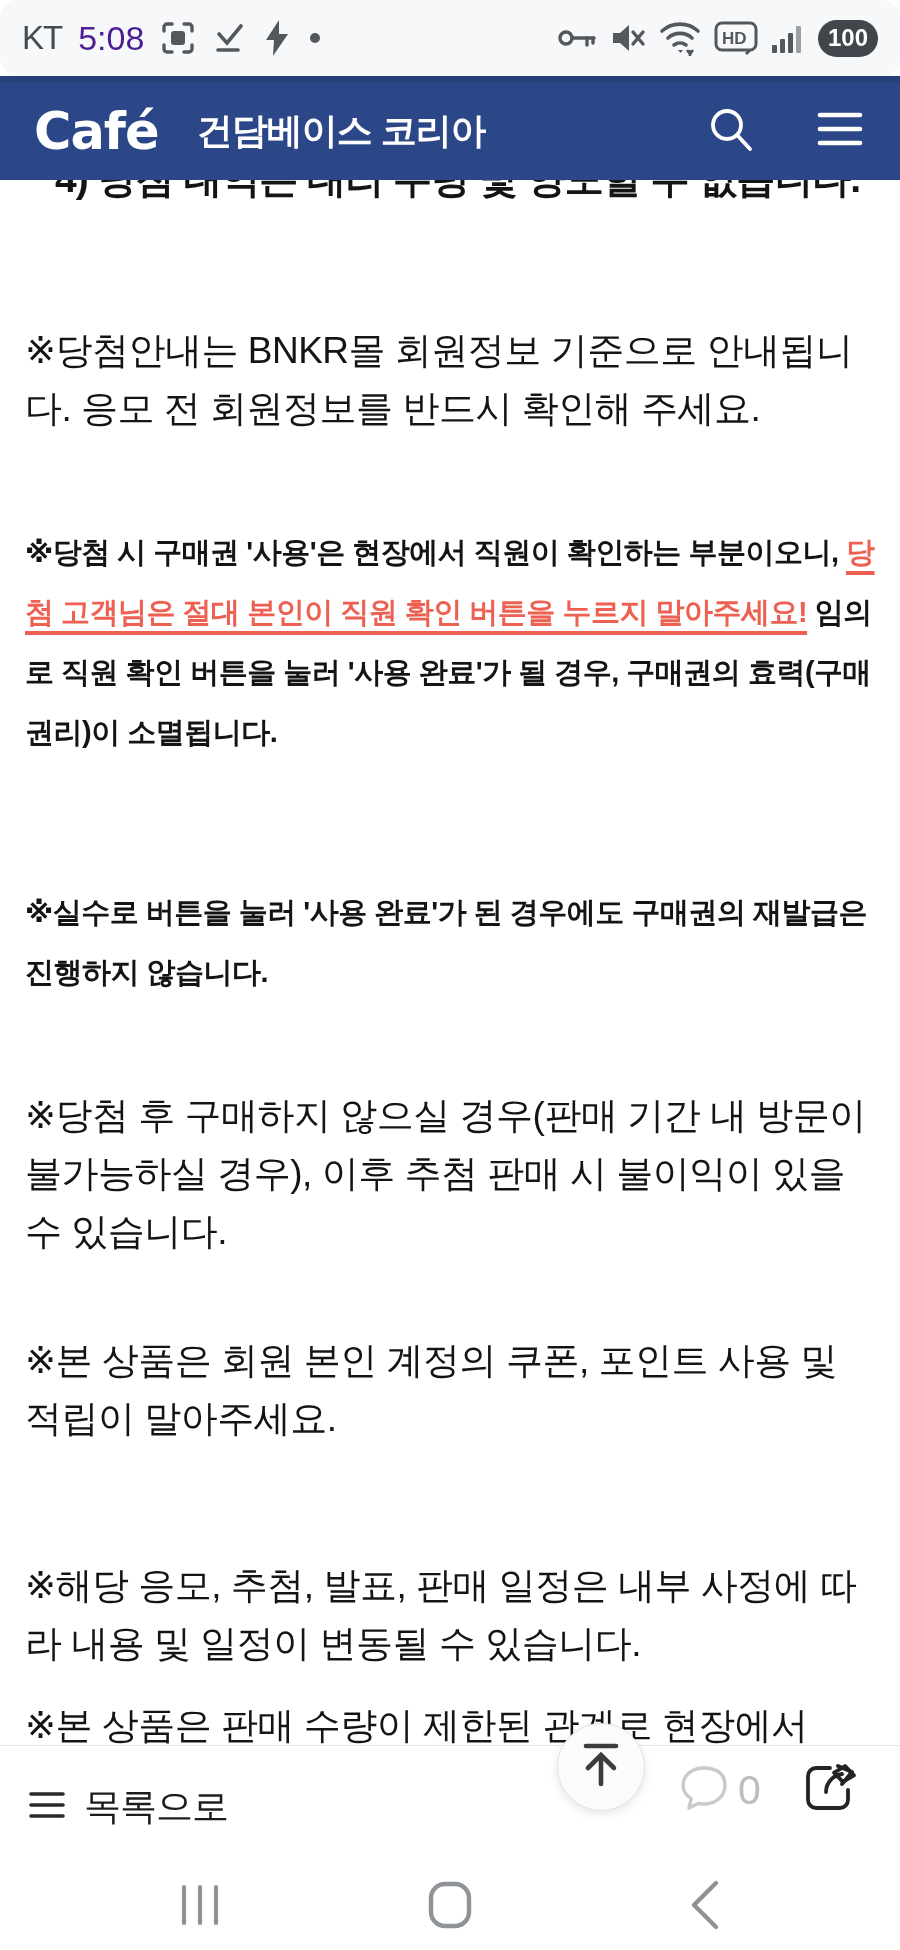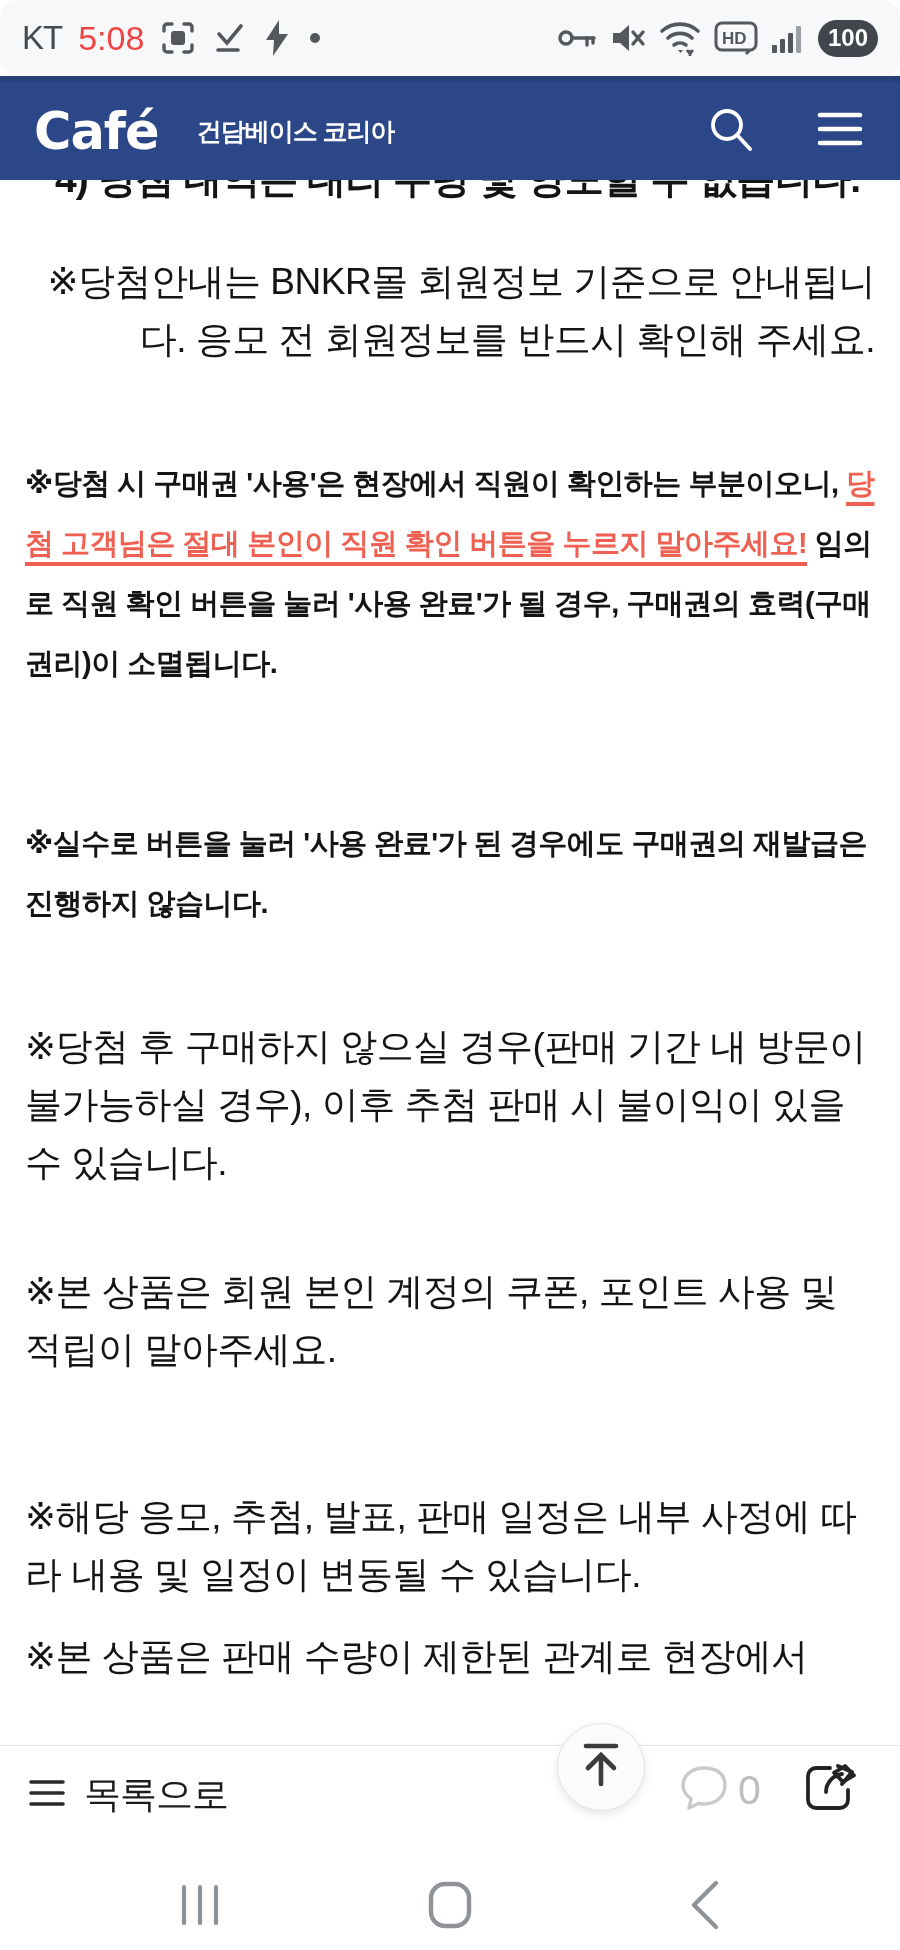--- a/index.html
+++ b/index.html
@@ -5,56 +5,56 @@
   * { margin:0; padding:0; box-sizing:border-box; }
   html,body { background:#ffffff; }
   body { font-family:"Liberation Sans","DejaVu Sans",sans-serif; }
   #screen { position:relative; width:900px; height:1950px; background:#ffffff; overflow:hidden; }
 
   
   .status-bar { position:absolute; top:0; left:0; width:900px; height:76px;
     background:#f7f8fa; display:flex; align-items:center; padding:0 22px; color:#3c4043;border-radius:18px; }
   .sb-left { display:flex; align-items:center; gap:16px; }
   .sb-carrier { font-size:33px; letter-spacing:-1px; color:#454a4f; }
-  .sb-time { font-size:34px; color:#ef4444; }
+  .sb-time { font-size:34px; color:#4c1d95; }
   .sb-ic { display:flex; align-items:flex-start; }
   .sb-right { margin-left:auto; display:flex; align-items:center; gap:13px; }
   .batt-pill { background:#40464c; color:#ffffff; font-size:24px; font-weight:bold;
     border-radius:19px; padding:4px 10px; line-height:1; height:37px; display:flex; align-items:center; }
 
   
   .app-header { position:absolute; top:76px; left:0; width:900px; height:104px;
     background:#2c4787; border-top:6px solid #27407a; display:flex; align-items:center; padding:0 34px; }
   .cafe-logo { color:#ffffff; font-size:51px; font-weight:800; letter-spacing:-1px; font-family:"DejaVu Sans",sans-serif; }
-  .cafe-title { color:#ffffff; font-size:25px; font-weight:700; margin-left:38px; letter-spacing:-1px;
+  .cafe-title { color:#ffffff; font-size:36px; font-weight:700; margin-left:38px; letter-spacing:-1px;
     white-space:nowrap; overflow:hidden; max-width:430px; }
   .hdr-icons { margin-left:auto; display:flex; align-items:center; gap:58px; }
 
   
   .content { position:absolute; top:180px; left:0; width:900px; height:1565px;
     background:#ffffff; padding:0 25px; overflow:hidden; color:#141414; }
   .clip-line { height:28px; overflow:hidden; position:relative; }
   .clip-line span { position:relative; top:-26px; display:block; font-size:39px; font-weight:700;
     line-height:50px; letter-spacing:-1px; white-space:nowrap; padding-left:30px; }
   .para { font-size:37px; line-height:58px; letter-spacing:-0.5px; word-break:break-all; }
   .para.bold { font-size:29px; font-weight:700; line-height:60px; }
   .em-red { color:#ee6152; font-weight:700; text-decoration:underline;
     text-decoration-thickness:4px; text-underline-offset:9px; }
-  .mt-p1 { margin-top:45px;text-align:right; }
+  .mt-p1 { margin-top:114px; }
   .mt-p2 { margin-top:84px; }
   .mt-p3 { margin-top:120px; }
   .mt-p4 { margin-top:85px; }
   .mt-p5 { margin-top:71px; }
   .mt-p6 { margin-top:109px; }
   .mt-p7 { margin-top:24px; }
 
   
   .bottom-bar { position:absolute; top:1745px; left:0; width:900px; height:115px;
     background:#ffffff; border-top:1px solid #e4e4e4; }
-  .list-btn { position:absolute; left:28px; top:24px; display:flex; align-items:center; gap:18px; }
+  .list-btn { position:absolute; left:28px; top:36px; display:flex; align-items:center; gap:18px; }
   .list-label { font-size:37px; color:#1c1c1c; letter-spacing:-1px; }
   .scroll-top-btn { position:absolute; left:557px; top:-23px; width:88px; height:88px;
     background:#fbfbfb; border:1px solid #e3e3e3; border-radius:50%;
     box-shadow:0 3px 10px rgba(0,0,0,0.10); display:flex; align-items:center; justify-content:center; }
   .comment-btn { position:absolute; left:678px; top:16px; display:flex; align-items:center; gap:8px; }
   .comment-count { font-size:41px; color:#bdbdbd; }
   .share-btn { position:absolute; left:800px; top:12px; }
 
   
   .nav-bar { position:absolute; top:1860px; left:0; width:900px; height:90px; background:#ffffff;

